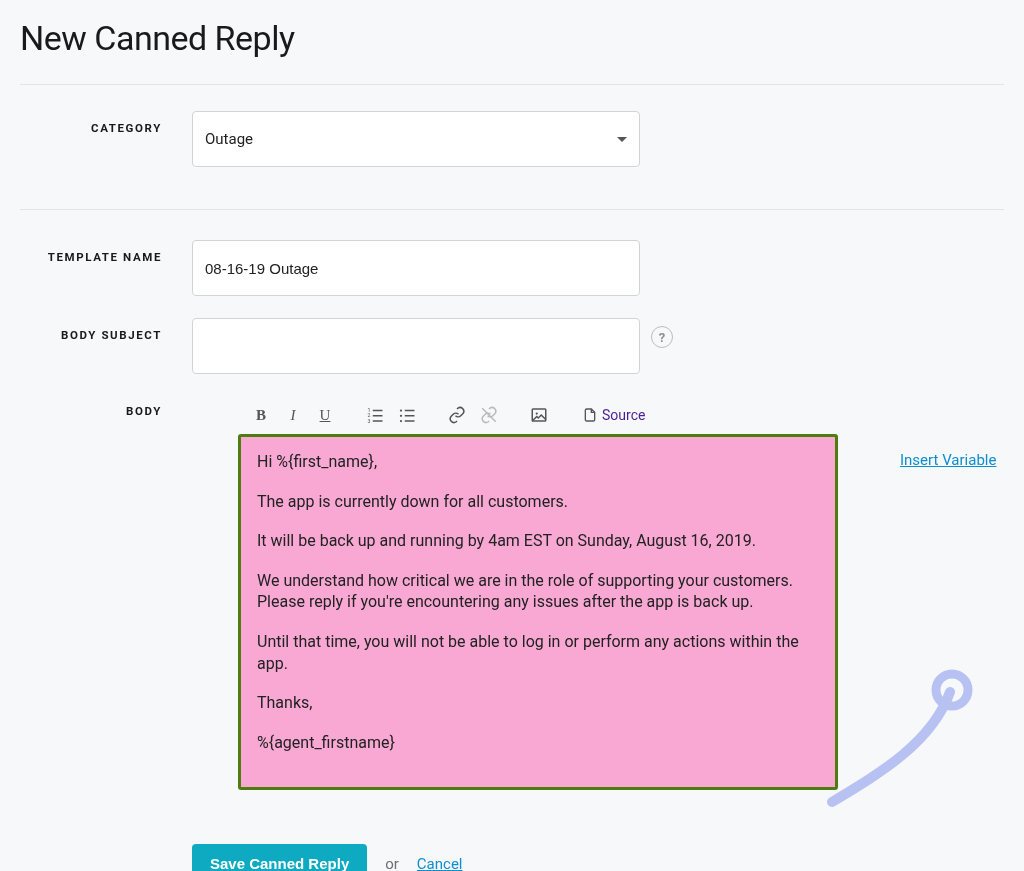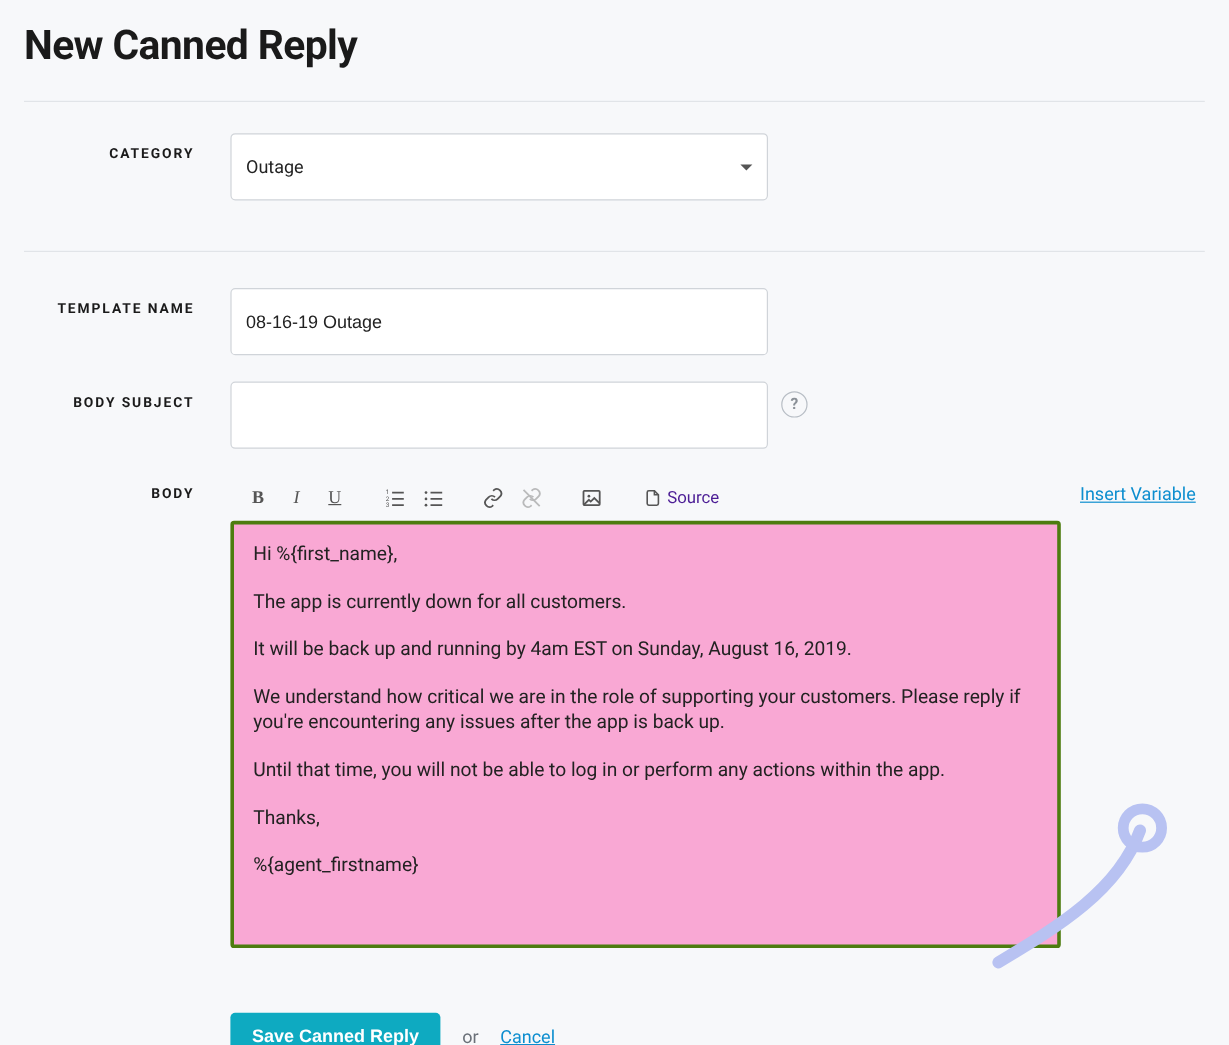--- a/index.html
+++ b/index.html
@@ -9,21 +9,21 @@
     font-family: -apple-system, BlinkMacSystemFont, "Segoe UI", Roboto, Helvetica, Arial, sans-serif;
     color: #1a1a1a;
     width: 1024px;
   }
   .page {
     padding: 12px 20px 40px 20px;
     position: relative;
   }
   h1.title {
     font-size: 34px;
-    font-weight: 700;
+    font-weight: 400;
     margin: 6px 0 26px 0;
     letter-spacing: -0.5px;
   }
   .hr {
     border: none;
     border-top: 1px solid #e1e4e8;
     margin: 0 0 24px 0;
   }
   .row {
     display: flex;
@@ -110,20 +110,21 @@
     font-size: 16px;
     line-height: 1.35;
     color: #222;
   }
   .editor-body p { margin: 0 0 18px 0; }
   .editor-body p:last-child { margin-bottom: 0; }
   .sidecol {
     flex: 0 0 120px;
     padding-left: 16px;
     padding-top: 6px;
+    margin-top: 48px;
   }
   .link { color:#0d8ecf; text-decoration: underline; cursor:pointer; font-size:15px; }
   .actions {
     display:flex; align-items:center; gap:18px;
     margin-top: 54px;
     margin-left: 172px;
   }
   .btn-primary {
     background:#0eaac1;
     color:#fff;
@@ -173,21 +174,21 @@
   <div class="row">
     <div class="label">BODY SUBJECT</div>
     <div class="fieldcol">
       <input class="text" type="text" value="" style="">
     </div>
     <div class="help-col">
       <div class="help-icon">?</div>
     </div>
   </div>
 
-  <div class="row" style="align-items:flex-start;">
+  <div class="row" style="align-items:flex-start;gap:46px;">
     <div class="label" style="padding-top:8px;">BODY</div>
     <div class="editor-wrap">
       <div class="toolbar">
         <div class="tbtn" style="font-weight:800; font-family:Georgia,serif;">B</div>
         <div class="tbtn" style="font-style:italic; font-family:Georgia,serif;">I</div>
         <div class="tbtn" style="text-decoration:underline; font-family:Georgia,serif;">U</div>
         <div class="tsep"></div>
         <div class="tbtn">
           <svg viewBox="0 0 24 24" fill="none" stroke="#555" stroke-width="2">
               <text x="2" y="8" font-size="7" fill="#555" stroke="none">1</text>

